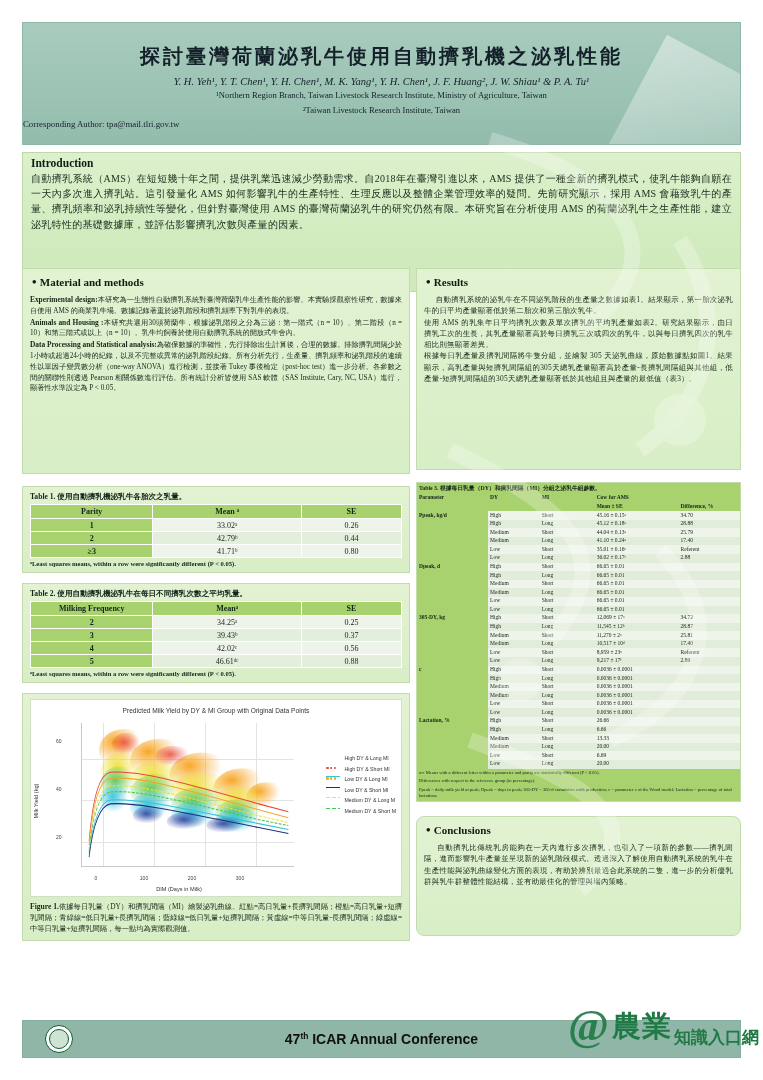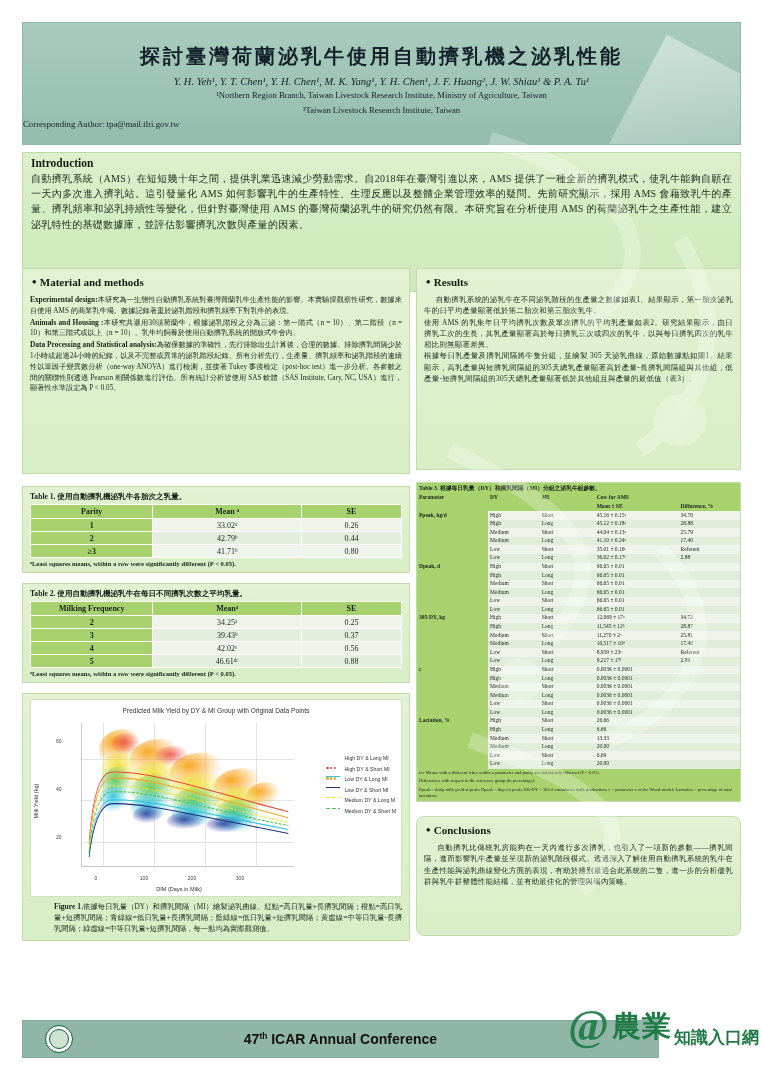--- a/index.html
+++ b/index.html
@@ -179,21 +179,20 @@
     background: #ffffff;
     border: 1px solid #cfe1c0;
     padding: 3px;
   }
   .fig-cap {
     font-size: 7.3px;
     line-height: 1.5;
     color: #16251a;
     margin-top: 4px;
     text-align: justify;
-    margin-left: 24px;
   }
   .fig-cap b { font-size: 7.6px; }
 
   
   .chart { position: relative; width: 100%; height: 190px; background: #fff; }
   .chart-title {
     text-align: center; font-size: 6.6px; color: #333; padding-top: 4px;
     font-family: "Liberation Sans", sans-serif;
   }
   .plot {
@@ -229,21 +228,21 @@
   .dot { width: 2.2px; height: 2.2px; border-radius: 50%; display: inline-block; margin-right: 1.4px; }
   .lineM { width: 14px; height: 1.2px; display: block; }
 
   
   .concl { margin-top: 6px; border-radius: 8px; }
 
   
   .footer {
     position: absolute;
     left: 22px; top: 1020px;
-    width: 637px; height: 38px;
+    width: 719px; height: 38px;
     background: #8fb6a6;
     border: 1px solid #86ad9d;
   }
   .footer-txt {
     position: absolute; left: 0; right: 0; top: 50%;
     transform: translateY(-50%);
     text-align: center;
     font-family: "Liberation Sans", sans-serif;
     font-weight: bold; font-size: 14px; color: #101010;
   }

